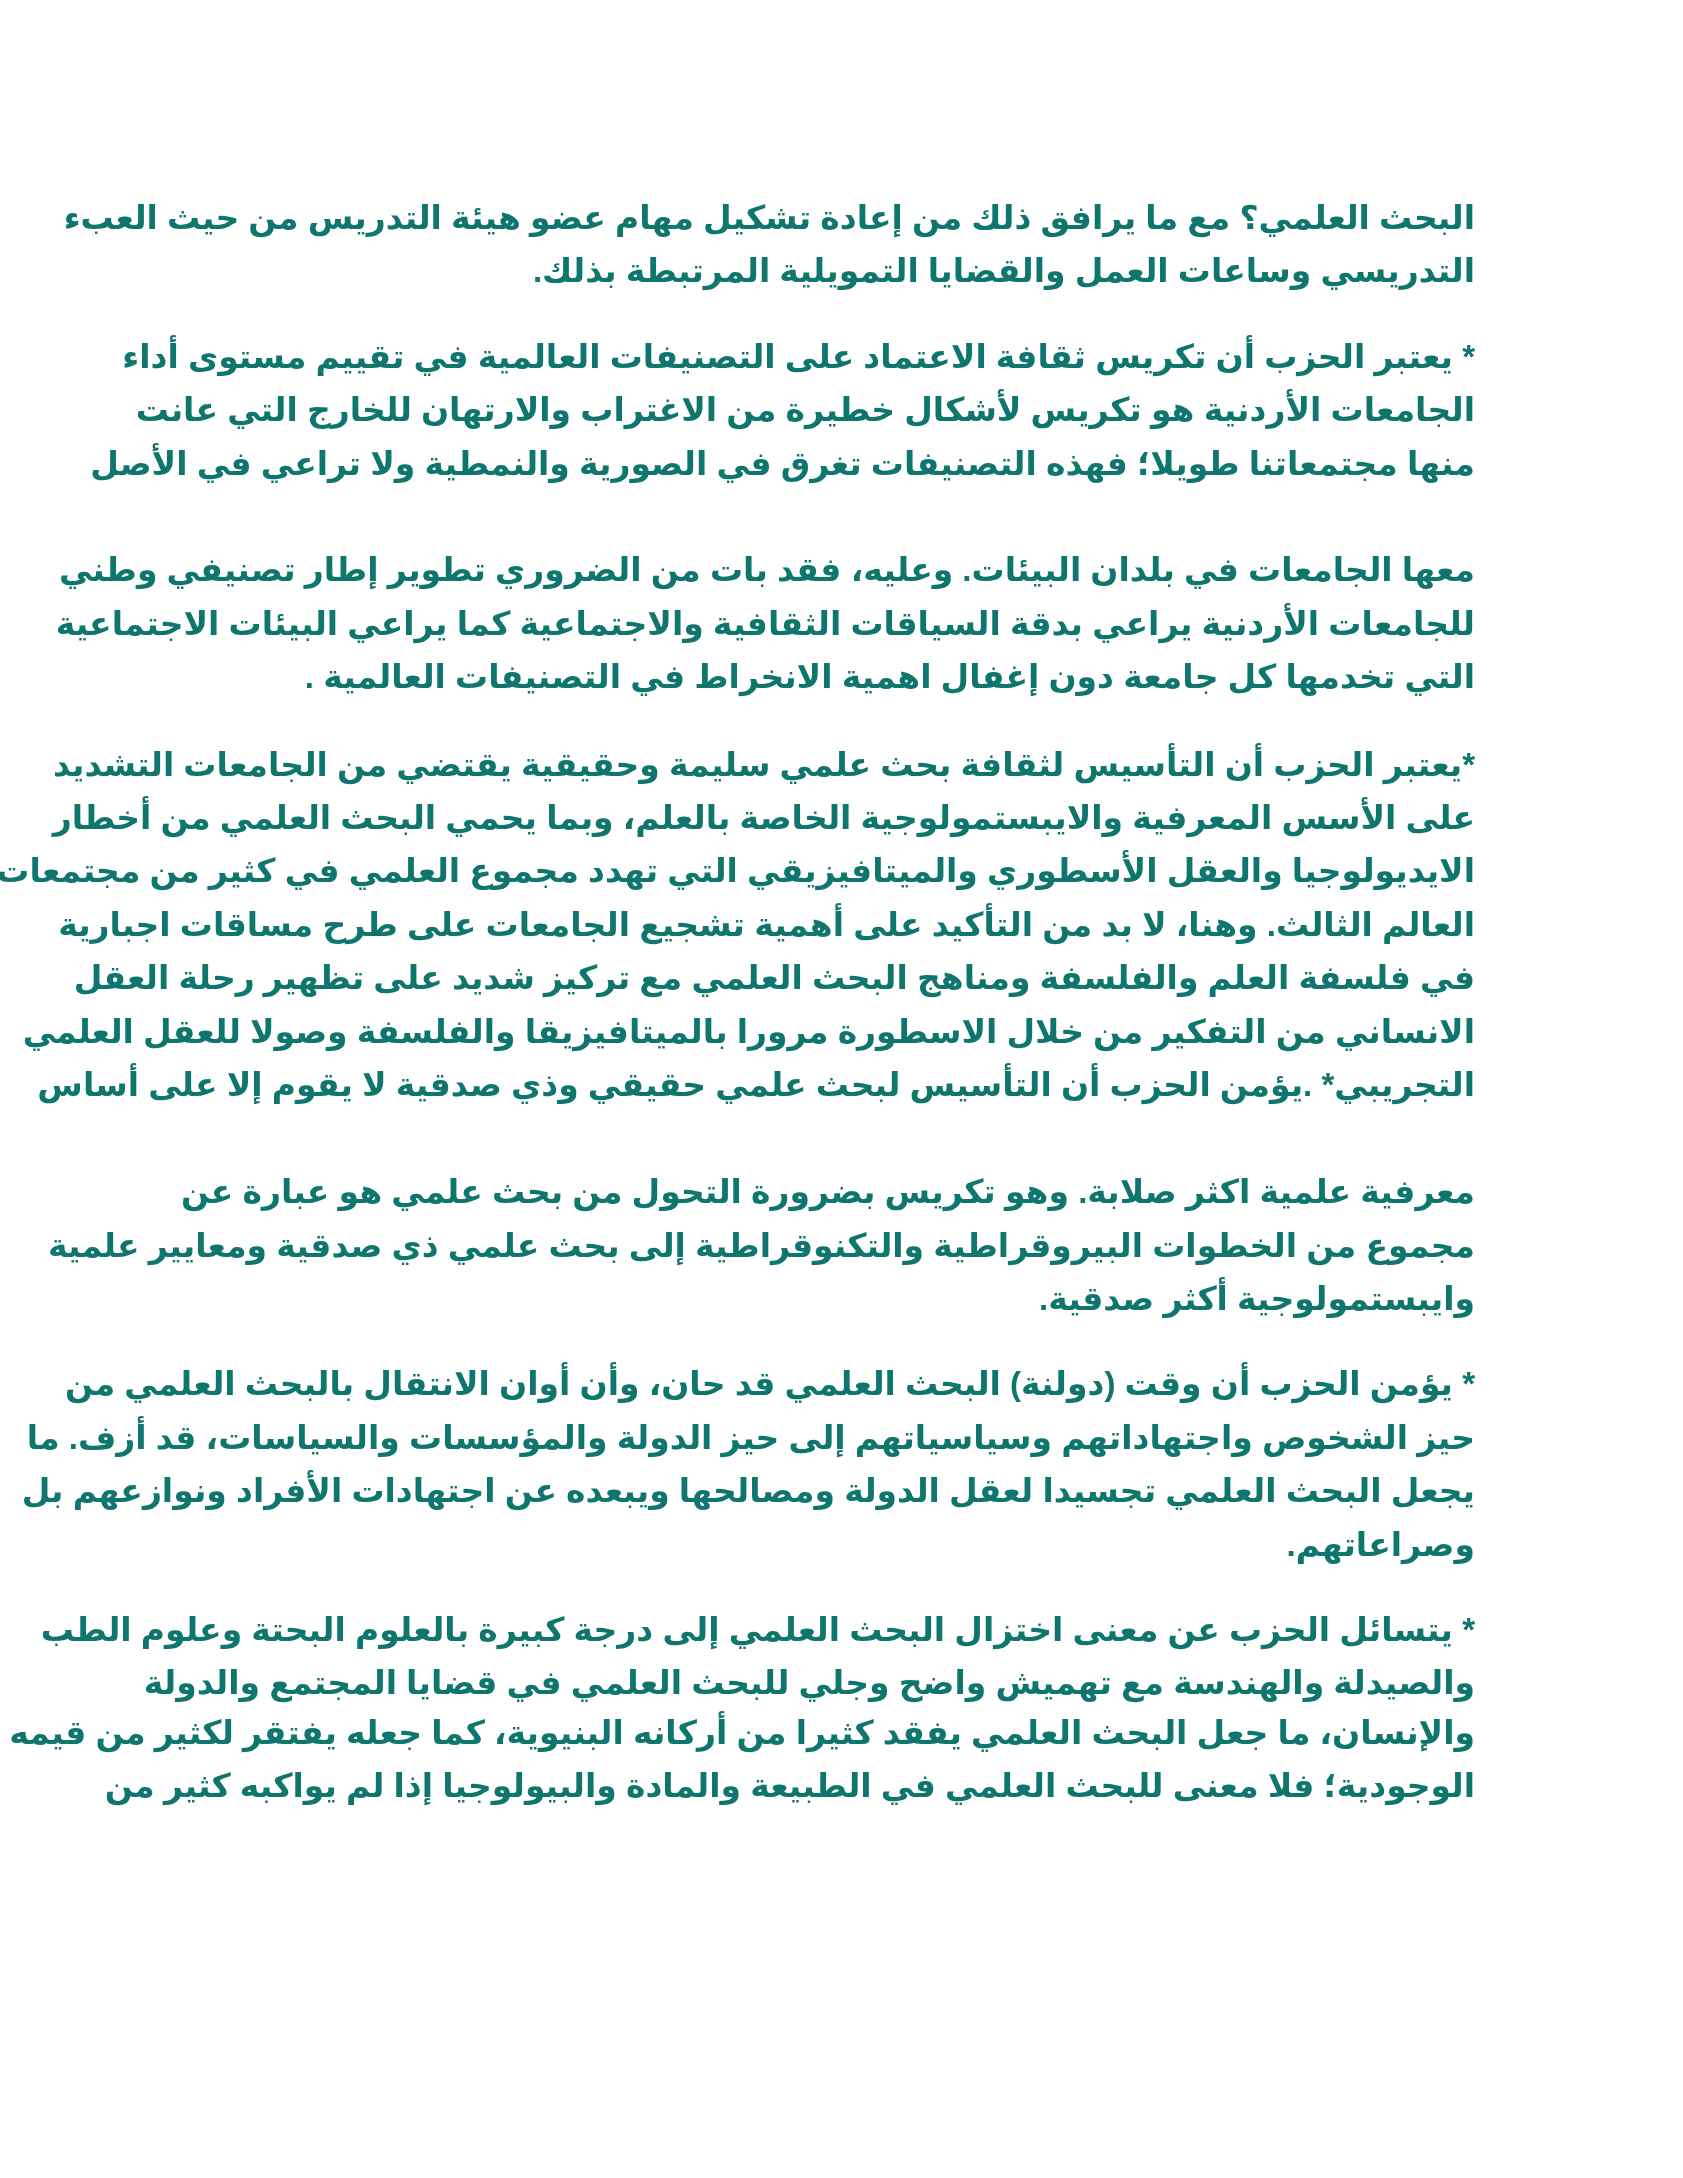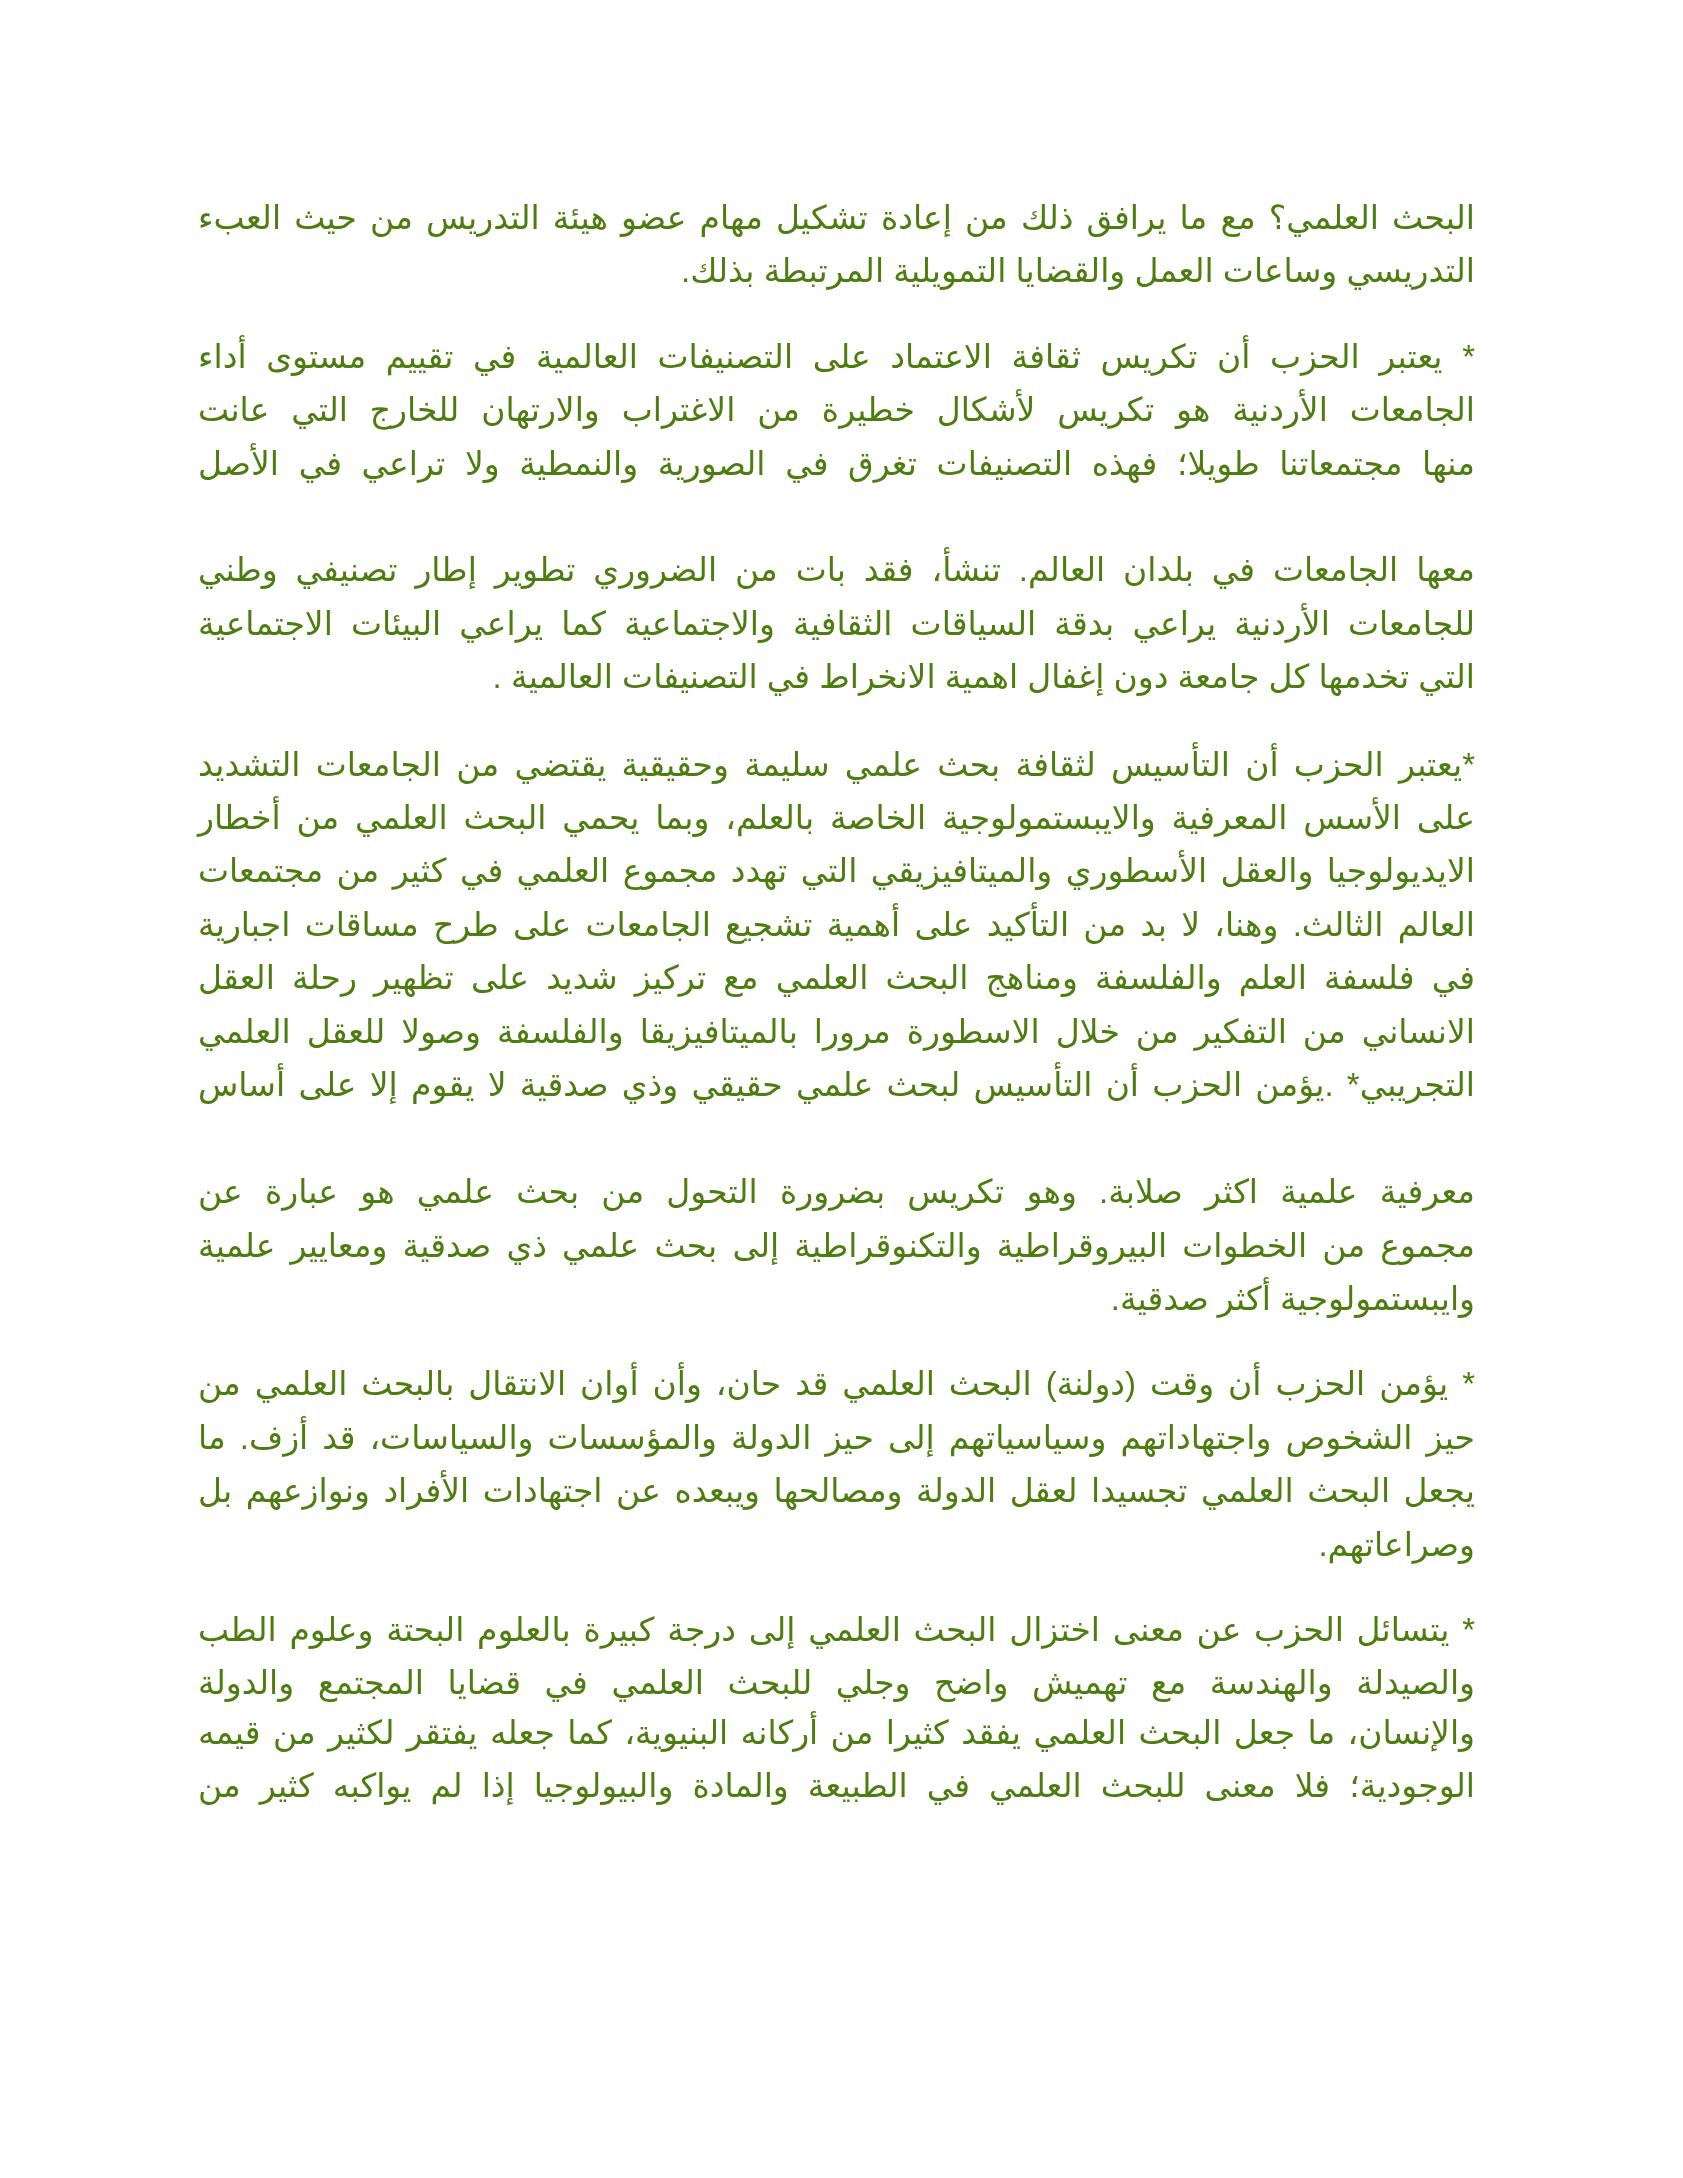--- a/index.html
+++ b/index.html
@@ -9,40 +9,40 @@
       background: #ffffff;
     }
     .line {
       position: absolute;
       right: 208px;
       width: 1277px;
       direction: rtl;
       text-align: justify;
       text-align-last: justify;
       font-family: "Liberation Sans", "DejaVu Sans", sans-serif;
-      font-weight: normal;
+      font-weight: bold;
       font-size: 33px;
       line-height: 44px;
-      color: #4d7c0f;
+      color: #0f766e;
       white-space: nowrap;
     }
     .line.last { text-align-last: right; }
   </style>
 </head>
 <body>
 
 <div class="page">
 
   <div class="line" style="top:196px">البحث العلمي؟ مع ما يرافق ذلك من إعادة تشكيل مهام عضو هيئة التدريس من حيث العبء</div>
   <div class="line last" style="top:249px">التدريسي وساعات العمل والقضايا التمويلية المرتبطة بذلك.</div>
 
   <div class="line" style="top:335px">* يعتبر الحزب أن تكريس ثقافة الاعتماد على التصنيفات العالمية في تقييم مستوى أداء</div>
   <div class="line" style="top:442px">منها مجتمعاتنا طويلا؛ فهذه التصنيفات تغرق في الصورية والنمطية ولا تراعي في الأصل</div>
   <div class="line" style="top:388px">الجامعات الأردنية هو تكريس لأشكال خطيرة من الاغتراب والارتهان للخارج التي عانت</div>
-  <div class="line" style="top:548px">معها الجامعات في بلدان العالم. تنشأ، فقد بات من الضروري تطوير إطار تصنيفي وطني</div>
+  <div class="line" style="top:548px">معها الجامعات في بلدان البيئات. وعليه، فقد بات من الضروري تطوير إطار تصنيفي وطني</div>
   <div class="line" style="top:602px">للجامعات الأردنية يراعي بدقة السياقات الثقافية والاجتماعية كما يراعي البيئات الاجتماعية</div>
   <div class="line last" style="top:655px">التي تخدمها كل جامعة دون إغفال اهمية الانخراط في التصنيفات العالمية .</div>
 
   <div class="line" style="top:743px">*يعتبر الحزب أن التأسيس لثقافة بحث علمي سليمة وحقيقية يقتضي من الجامعات التشديد</div>
   <div class="line" style="top:796px">على الأسس المعرفية والايبستمولوجية الخاصة بالعلم، وبما يحمي البحث العلمي من أخطار</div>
   <div class="line" style="top:849px">الايديولوجيا والعقل الأسطوري والميتافيزيقي التي تهدد مجموع العلمي في كثير من مجتمعات</div>
   <div class="line" style="top:903px">العالم الثالث. وهنا، لا بد من التأكيد على أهمية تشجيع الجامعات على طرح مساقات اجبارية</div>
   <div class="line" style="top:956px">في فلسفة العلم والفلسفة ومناهج البحث العلمي مع تركيز شديد على تظهير رحلة العقل</div>
   <div class="line" style="top:1010px">الانساني من التفكير من خلال الاسطورة مرورا بالميتافيزيقا والفلسفة وصولا للعقل العلمي</div>
   <div class="line" style="top:1063px">التجريبي* .يؤمن الحزب أن التأسيس لبحث علمي حقيقي وذي صدقية لا يقوم إلا على أساس</div>

